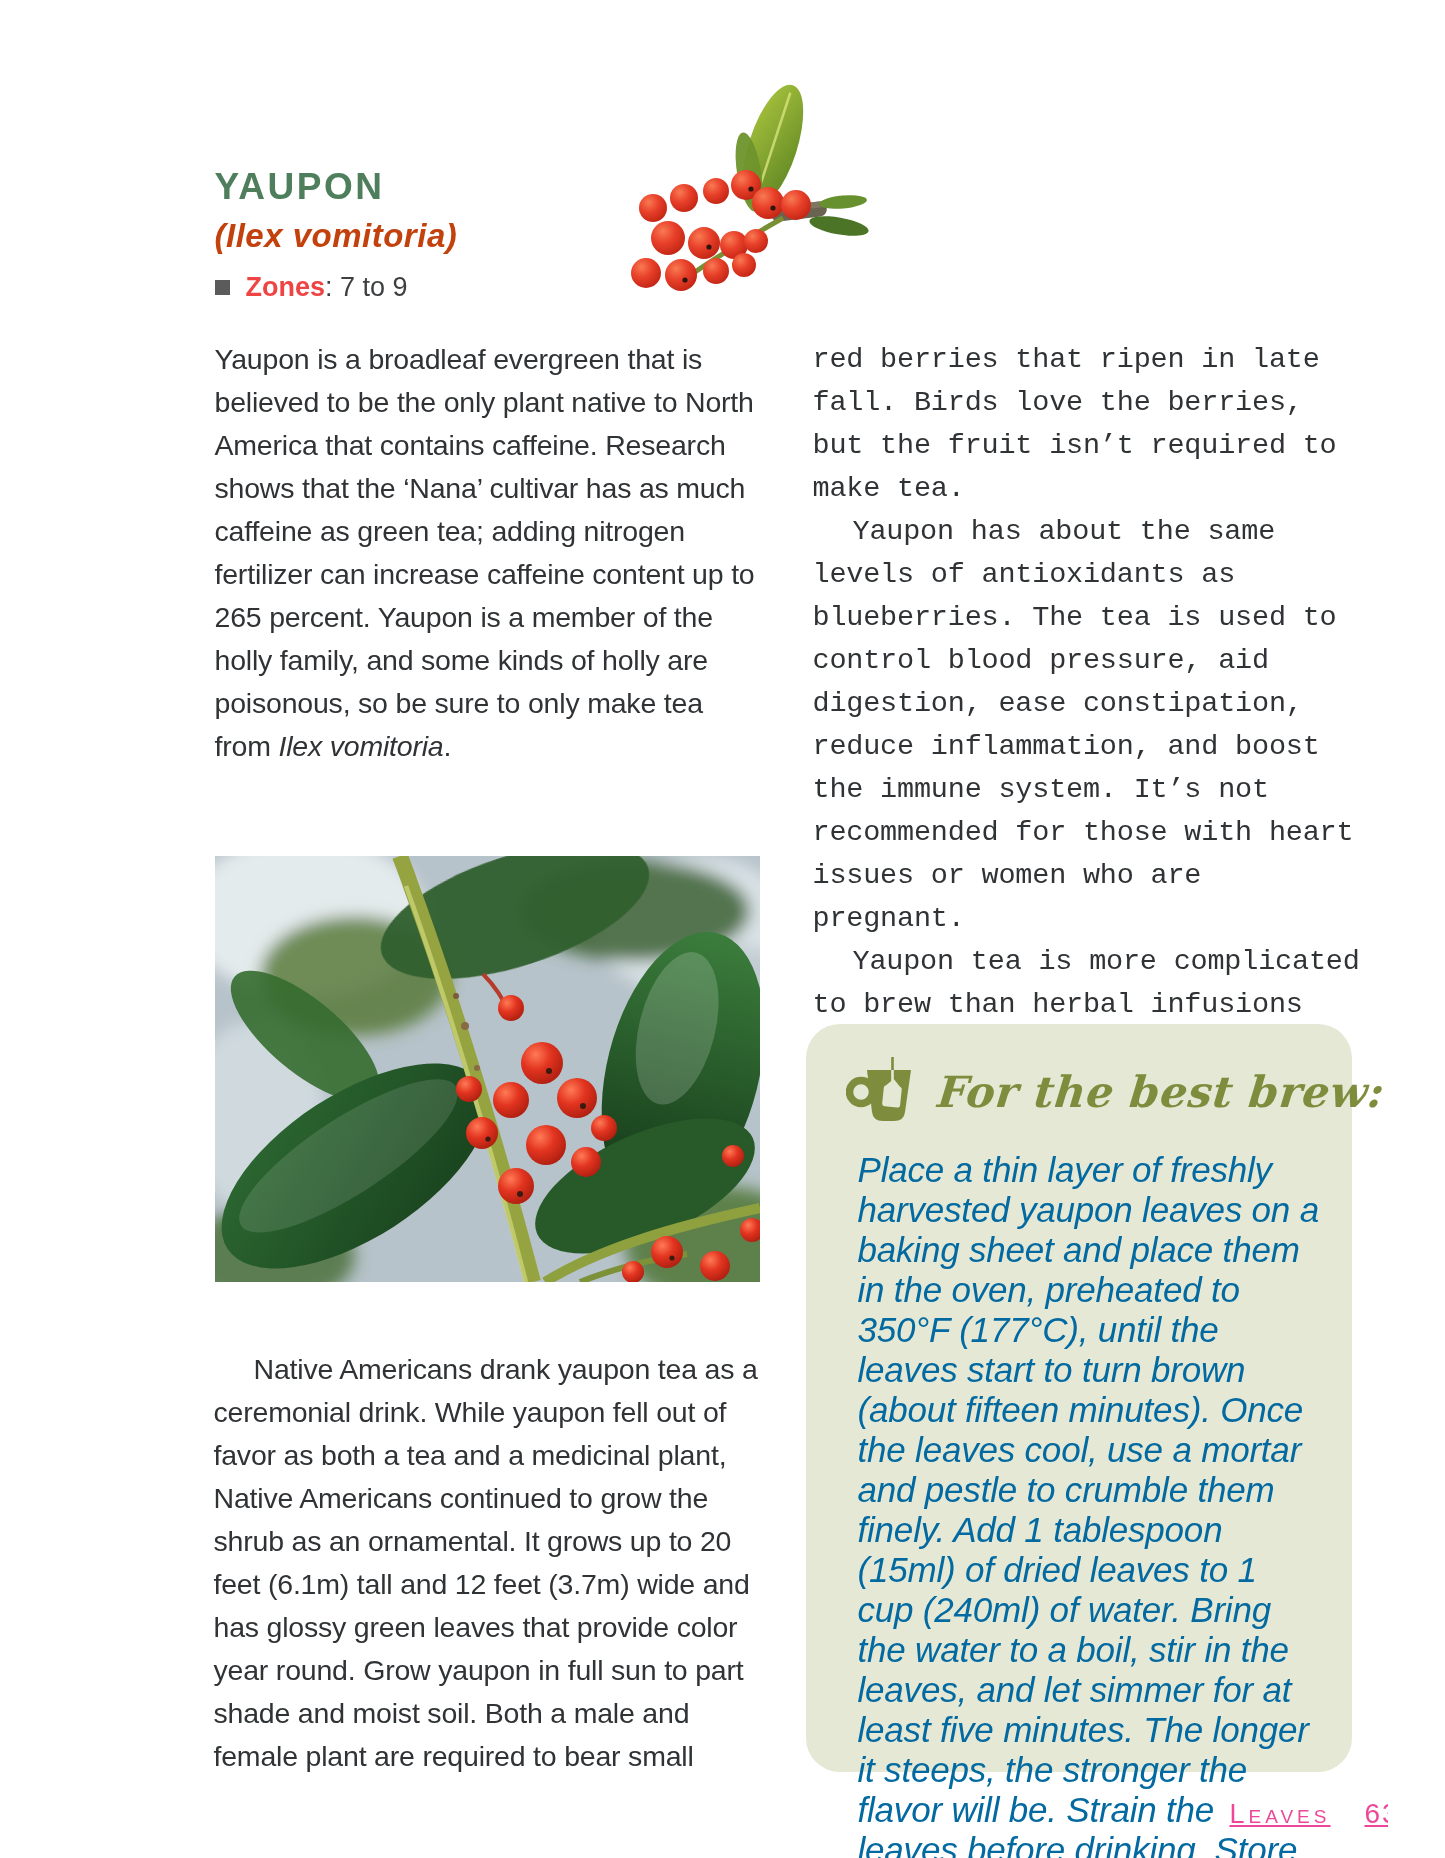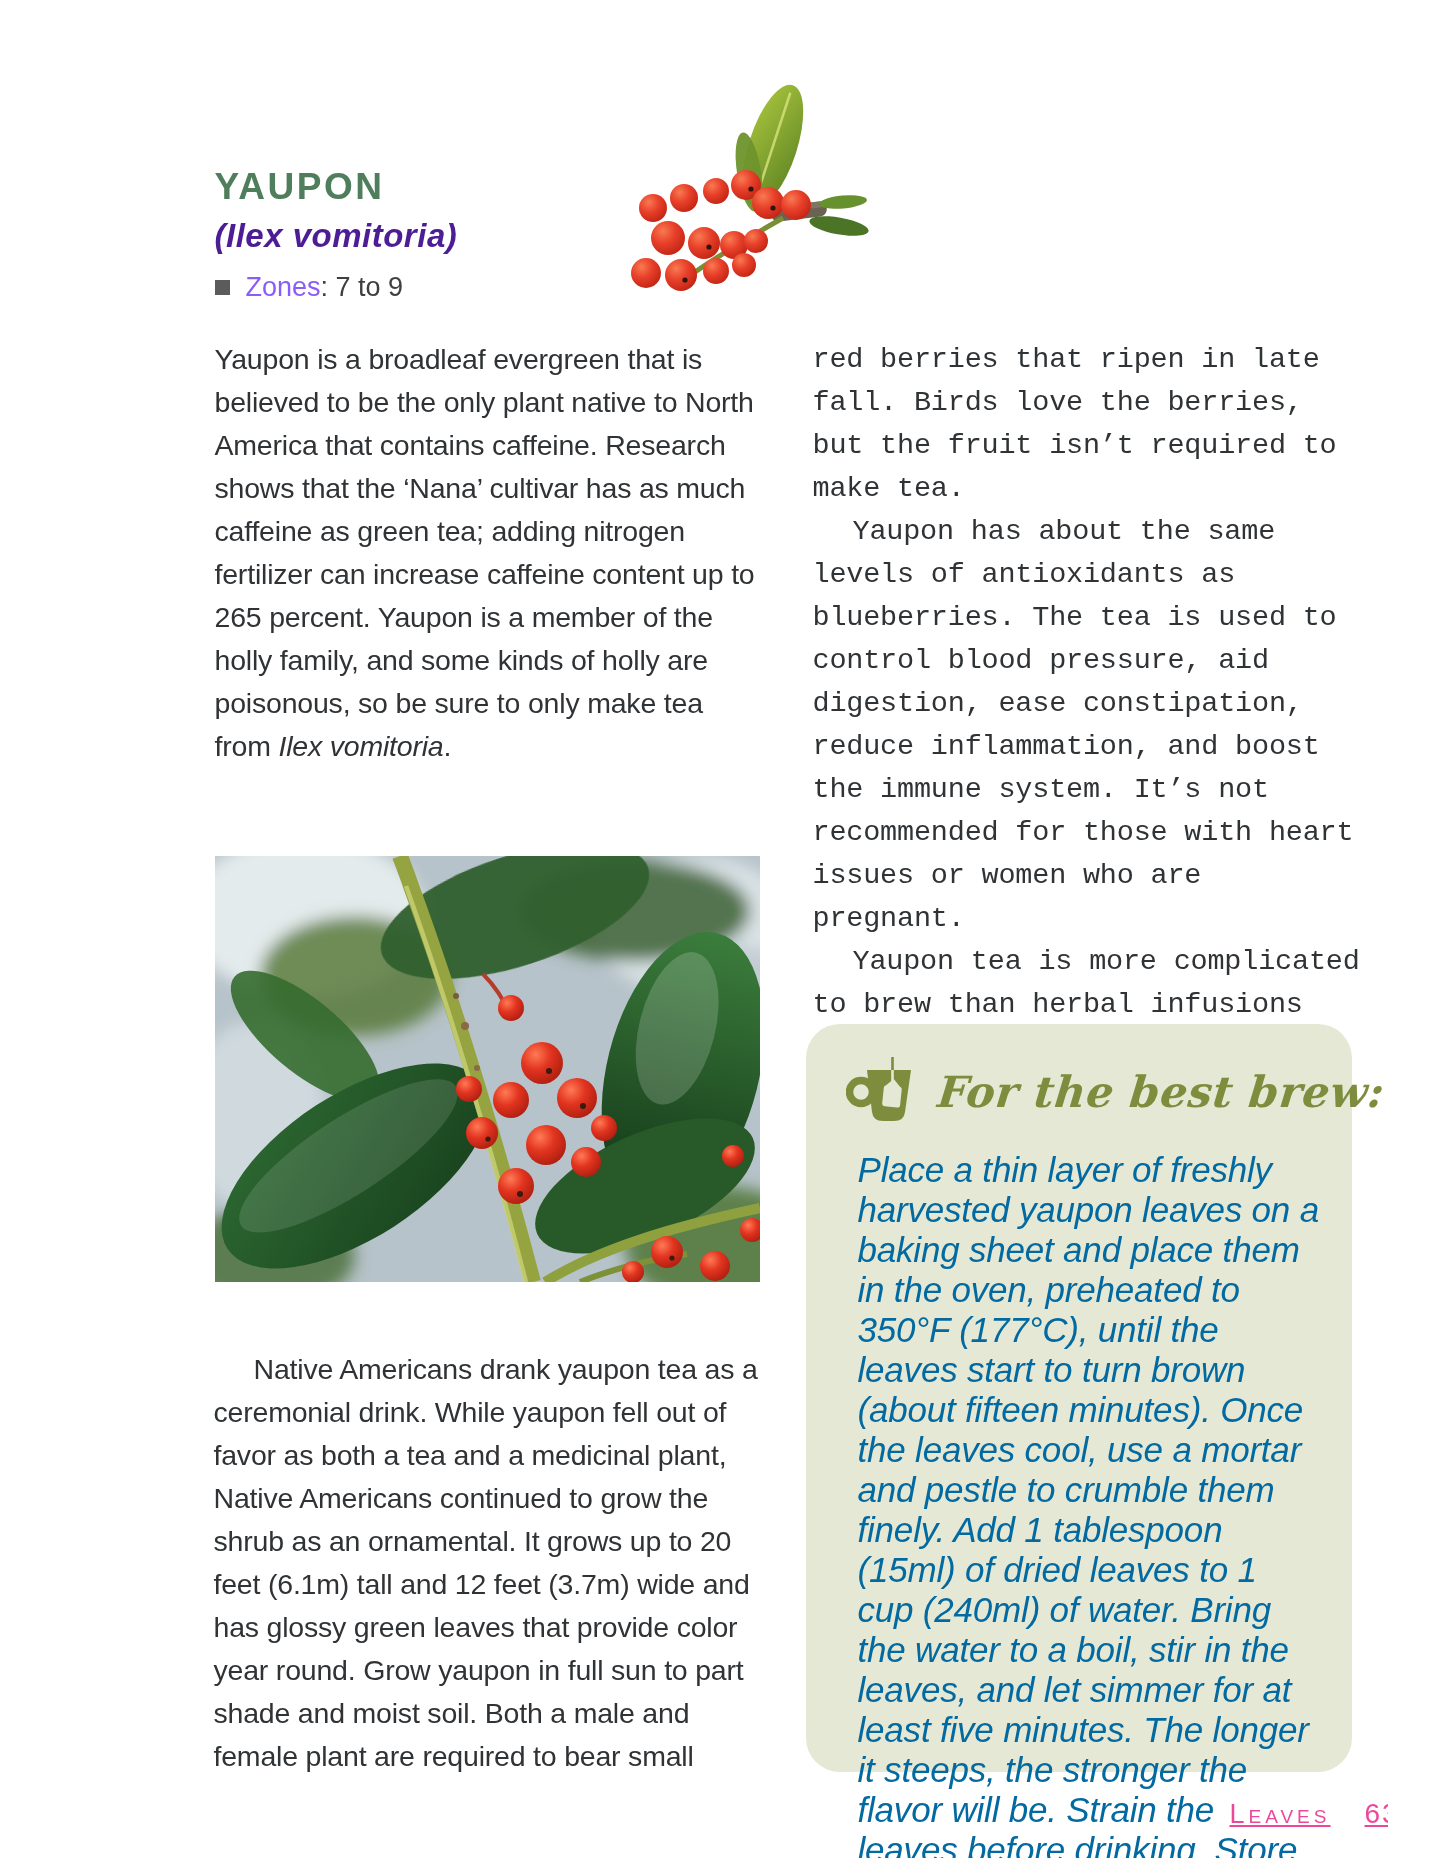--- a/index.html
+++ b/index.html
@@ -9,26 +9,26 @@
     font-family:"Liberation Sans",sans-serif;
   }
   
   .title-block{position:absolute;left:157px;top:150px;}
   .title-block h1{
     margin:0;font-size:37px;font-weight:700;letter-spacing:2.5px;
     color:#4e7e5b;
   }
   .title-block h2{
     margin:9px 0 0 0;font-size:33px;font-weight:700;font-style:italic;
-    color:#4c1d95;letter-spacing:.5px;
+    color:#c2410c;letter-spacing:.5px;
   }
   .zones{margin-top:17px;display:flex;align-items:center;gap:16px;
     font-size:27px;color:#3d3f40;}
   .sq{width:15px;height:15px;background:#5b5b5b;flex:none;}
-  .zones b{font-weight:400;color:#8b5cf6;}
+  .zones b{font-weight:700;color:#ef4444;}
   
   .sprig{position:absolute;left:563px;top:52px;width:248px;height:242px;}
   .photo{position:absolute;left:157px;top:840px;width:545px;height:426px;}
   
   .bodycopy{font-size:28.5px;line-height:43px;color:#303335;letter-spacing:-.2px;}
   .bodycopy p{margin:0;}
   .col-left-1{position:absolute;left:157px;top:322px;width:552px;}
   .col-left-2{position:absolute;left:156px;top:1332px;width:552px;}
   .col-right{position:absolute;left:755px;top:322px;width:552px;font-family:Liberation Mono, monospace;}
   .indent{text-indent:40px;}

